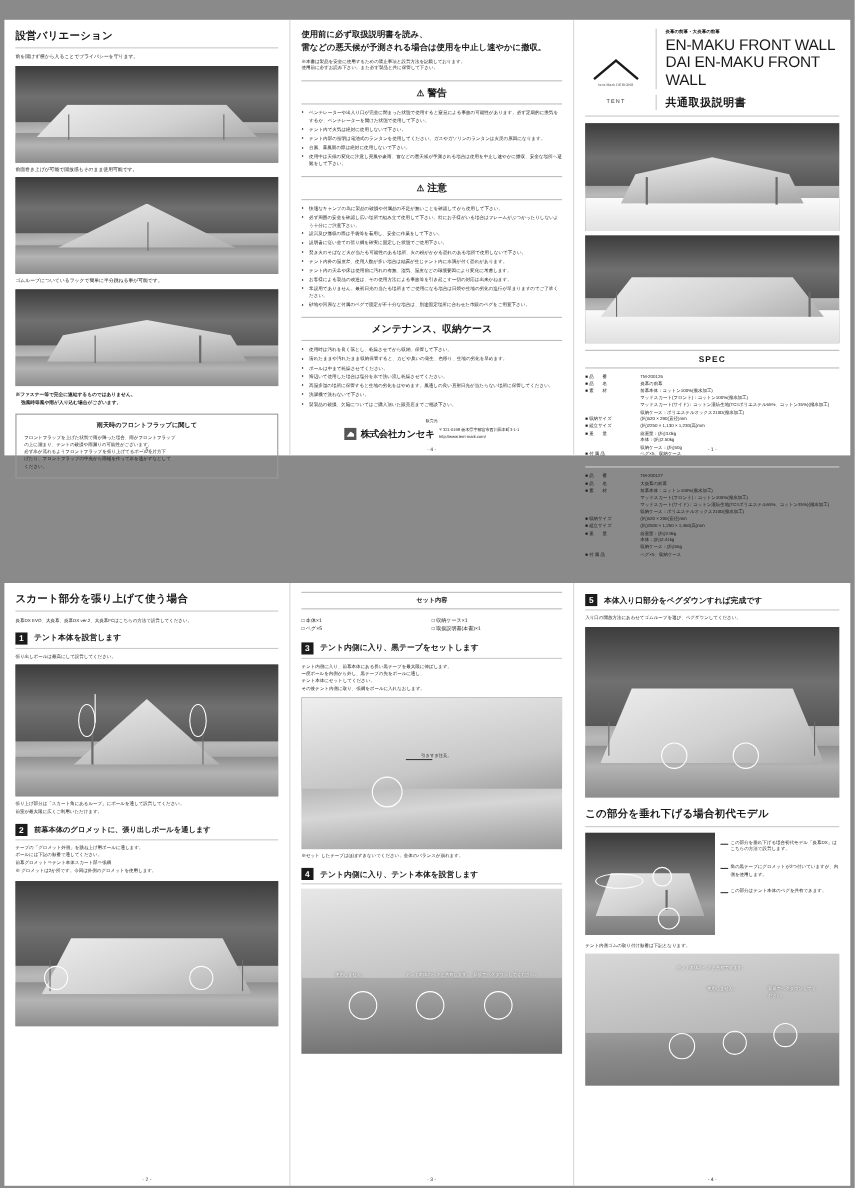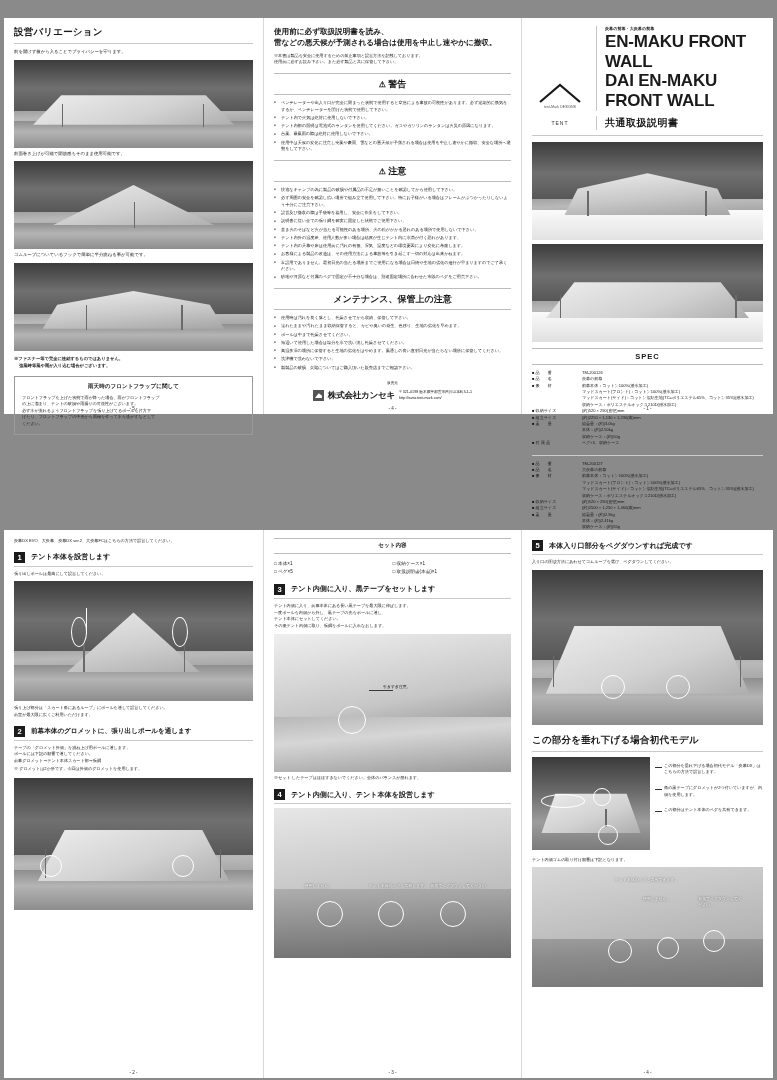--- a/index.html
+++ b/index.html
@@ -72,21 +72,21 @@
   .spec-rule { border-top:1px solid #ccc; margin:5px 0; }
 
   
   .brandbox { border-bottom:1px solid #c7c7c7; padding-bottom:5px; }
   .brandtop { display:flex; align-items:flex-end; gap:8px; }
   .logo { width:56px; flex:0 0 56px; text-align:center; padding-bottom:2px; }
   .logo svg { display:block; margin:0 auto; }
   .logo .lt { font-size:3.2px; letter-spacing:.2px; color:#444; margin-top:1px; }
   .brandtxt { border-left:1px solid #c7c7c7; padding-left:8px; flex:1; }
   .brandsub { font-size:4.1px; font-weight:bold; margin-bottom:1px; }
-  .brandmain { font-size:17px; font-weight:bold; letter-spacing:-.2px; line-height:1.16; }
+  .brandmain { font-size:14px; font-weight:normal; letter-spacing:-.2px; line-height:1.16; }
   .brandrow2 { display:flex; align-items:center; gap:8px; margin-top:5px; }
   .brandrow2 .tentword { width:56px; flex:0 0 56px; text-align:center; font-size:5px; letter-spacing:1px; color:#333; }
   .brandrow2 .jp { border-left:1px solid #c7c7c7; padding-left:8px; font-size:10px; font-weight:bold; letter-spacing:.5px; }
 
   
   .infobox { border:1px solid #9a9a9a; padding:6px 7px; margin-top:6px; }
   .infobox .t { text-align:center; font-size:5.6px; font-weight:bold; margin-bottom:4px; }
 
   
   .ftr { margin-top:10px; text-align:center; }
@@ -198,21 +198,21 @@
         <li>設営及び撤収の際は手袋等を着用し、安全に作業をして下さい。</li>
         <li>説明書に従い全ての張り綱を確実に固定した状態でご使用下さい。</li>
         <li>焚き火のそばなど火が当たる可能性のある場所、火の粉がかかる恐れのある場所で使用しないで下さい。</li>
         <li>テント内外の温度差、使用人数が多い場合は結露が生じテント内に水滴が付く恐れがあります。</li>
         <li>テント内の天幕や床は使用前に汚れの有無、湿気、温度などの環境要因により変化に考慮します。</li>
         <li>お客様による製品の改造は、その使用方法による事故等を引き起こす一切の対応は出来かねます。</li>
         <li>常設用でありません。最初日光の当たる場所までご使用になる場合は日焼や生地の劣化の進行が早まりますのでご了承ください。</li>
         <li>砂地や河原など付属のペグで固定が不十分な場合は、別途固定場所に合わせた市販のペグをご用意下さい。</li>
       </ul>
 
-      <div class="wtitle">メンテナンス、保管上の注意</div>
+      <div class="wtitle">メンテナンス、収納ケース</div>
       <ul class="wlist">
         <li>使用時は汚れを良く落とし、乾燥させてから収納、保管して下さい。</li>
         <li>濡れたままや汚れたまま収納保管すると、カビや臭いの発生、色移り、生地の劣化を早めます。</li>
         <li>ポールは中まで乾燥させてください。</li>
         <li>海辺いて使用した場合は塩分を水で洗い流し乾燥させてください。</li>
         <li>高温多湿の場所に保管すると生地の劣化をはやめます。風通しの良い直射日光が当たらない場所に保管してください。</li>
         <li>洗濯機で洗わないで下さい。</li>
         <li>製製品の破損、欠陥についてはご購入頂いた販売店までご相談下さい。</li>
       </ul>
 
@@ -373,20 +373,21 @@
 
       <div class="pnum">- 1 -</div>
     </div>
   </div>
 </div>
 
 <div class="sheet page-bottom">
   <div class="cols">
 
     <div class="col" style="width:259px">
+      <div class="h-sec">スカート部分を張り上げて使う場合</div>
       <div class="tiny">炎幕DX EVO、大炎幕、炎幕DX ver.2、大炎幕FCはこちらの方法で設営してください。</div>
 
       <div class="step">
         <div class="n">1</div>
         <div class="t">テント本体を設営します</div>
       </div>
       <div class="tiny">張り出しポールは最高にして設営してください。</div>
 
       <div class="photo" style="height:120px; margin-top:4px">
         <div class="sky"></div>

